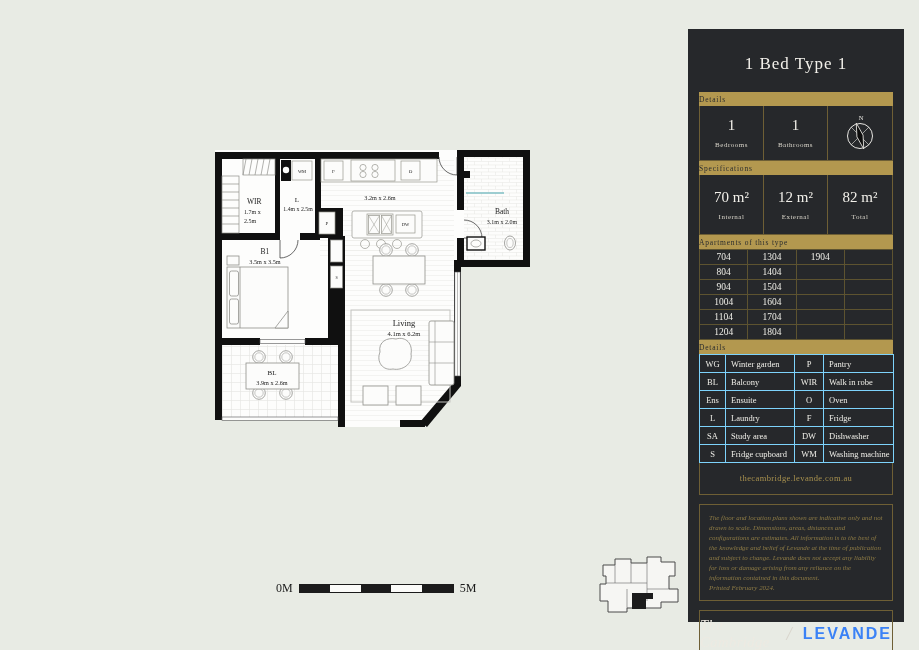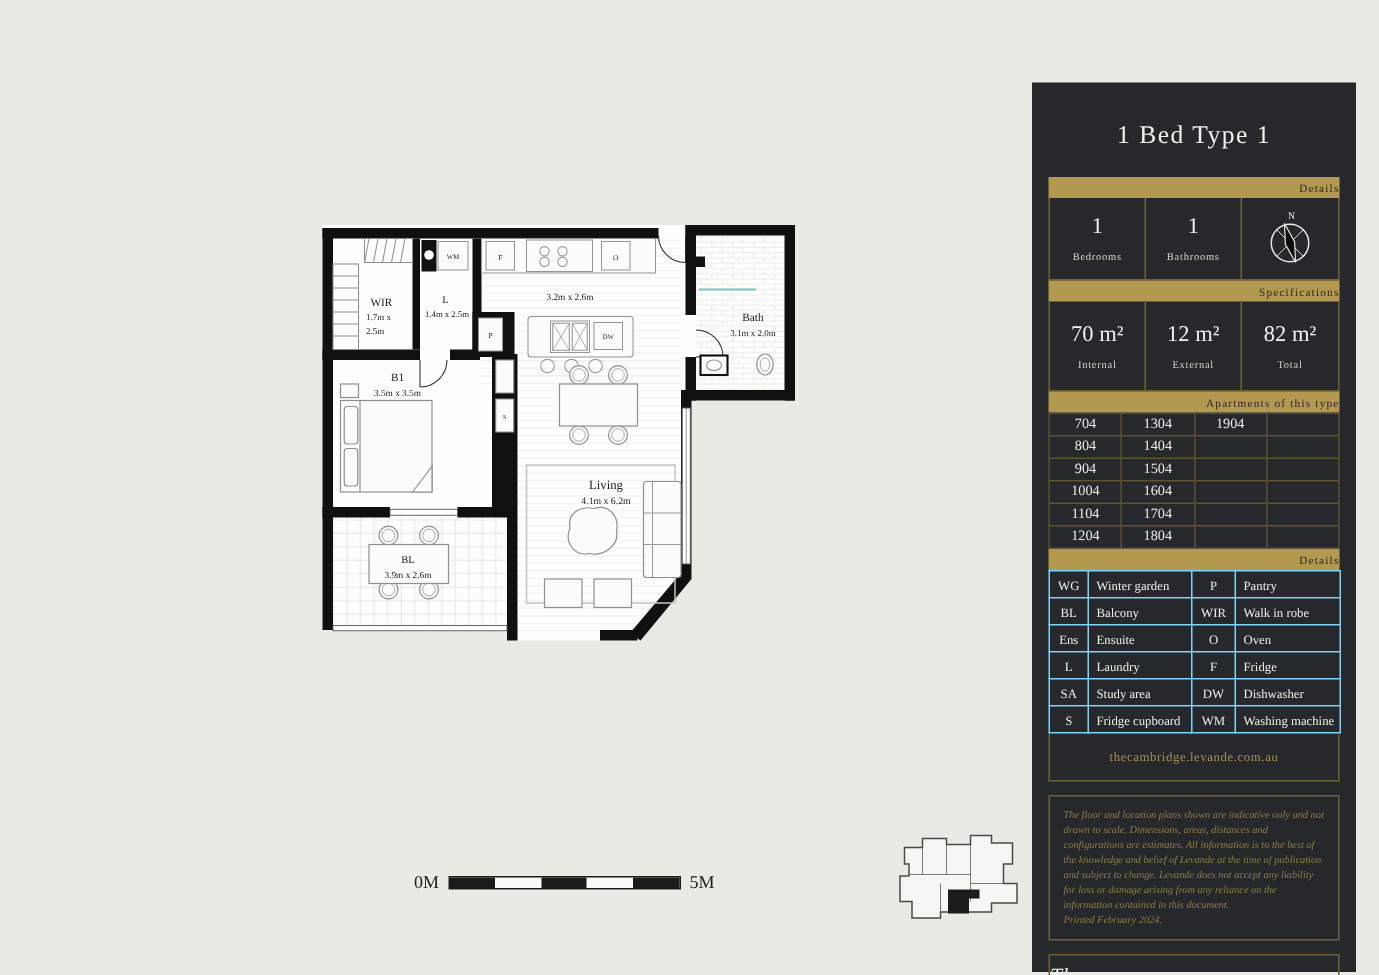--- a/index.html
+++ b/index.html
@@ -17,25 +17,25 @@
             color:#1b1b1b;font-size:12px;margin-left:12px;}
   .scalebar .bar{width:153px;height:7px;border:1px solid #1b1b1b;display:flex;background:#fbfbf9;}
   .scalebar .seg{flex:1;}
   .scalebar .seg.dark{background:#1b1b1b;}
 
   
   .keyplan{position:absolute;left:595px;top:549px;}
 
   
   .panel{position:absolute;left:688px;top:29px;width:216px;height:593px;background:#26282b;
-         box-sizing:border-box;padding:0 11px;margin-top:26px;}
+         box-sizing:border-box;padding:0 11px;}
   .panel-title{color:#f2f0ea;font-size:17px;font-weight:400;text-align:center;
                letter-spacing:1px;margin:25px 0 18px;}
   .goldbar{background:#b3984f;color:#2a2c2e;font-size:7.5px;letter-spacing:.8px;
-           text-align:right;padding:3px 0 2px;}
+           text-align:left;padding:3px 0 2px;}
   .grid3{display:grid;grid-template-columns:1fr 1fr 1fr;border:1px solid #6e5f35;border-top:none;
          box-sizing:border-box;}
   .grid3 .cell{border-right:1px solid #6e5f35;display:flex;flex-direction:column;align-items:center;
                justify-content:center;gap:7px;}
   .grid3 .cell:last-child{border-right:none;}
   .details-grid .cell{height:54px;}
   .specs-grid .cell{height:59px;}
   .cell .val{color:#f2f0ea;font-size:15px;}
   .cell .lbl{color:#d8d4c9;font-size:7px;letter-spacing:.5px;}
   table.apt,table.legend{width:100%;border-collapse:collapse;table-layout:fixed;}

